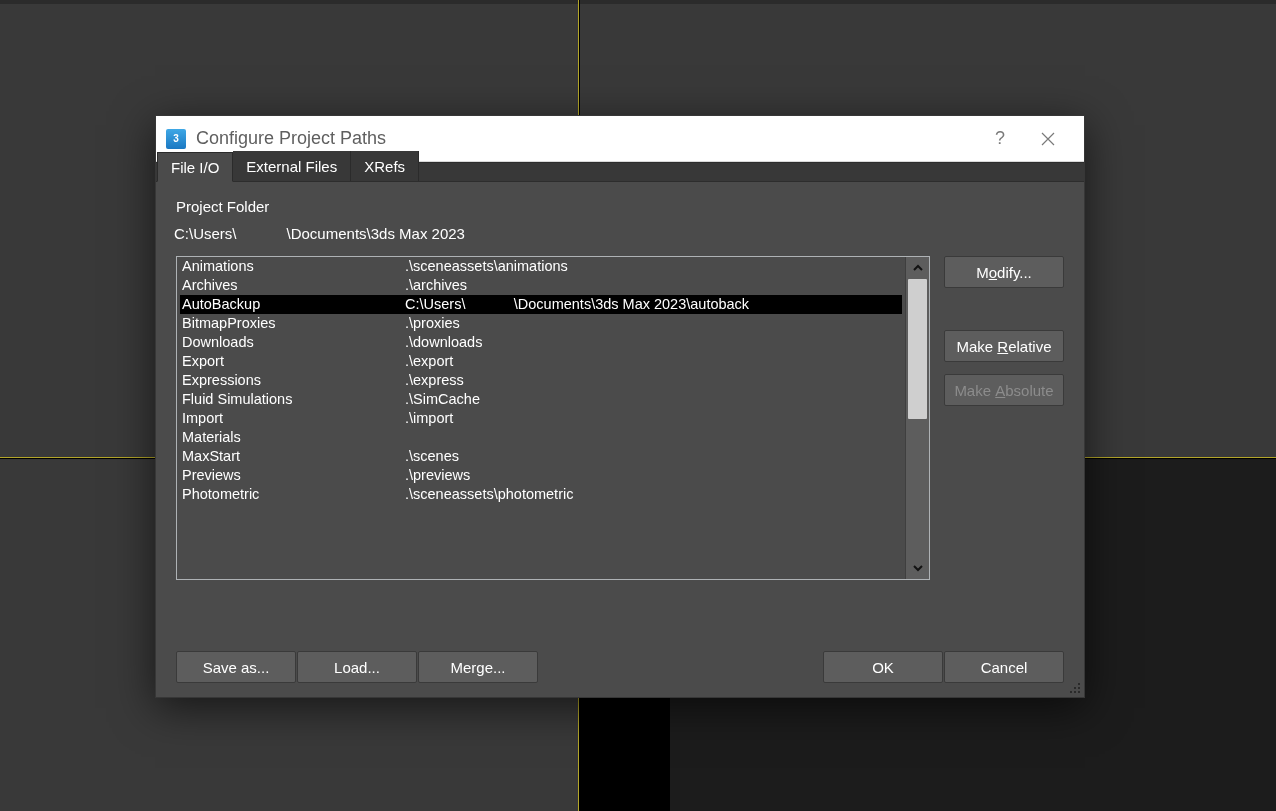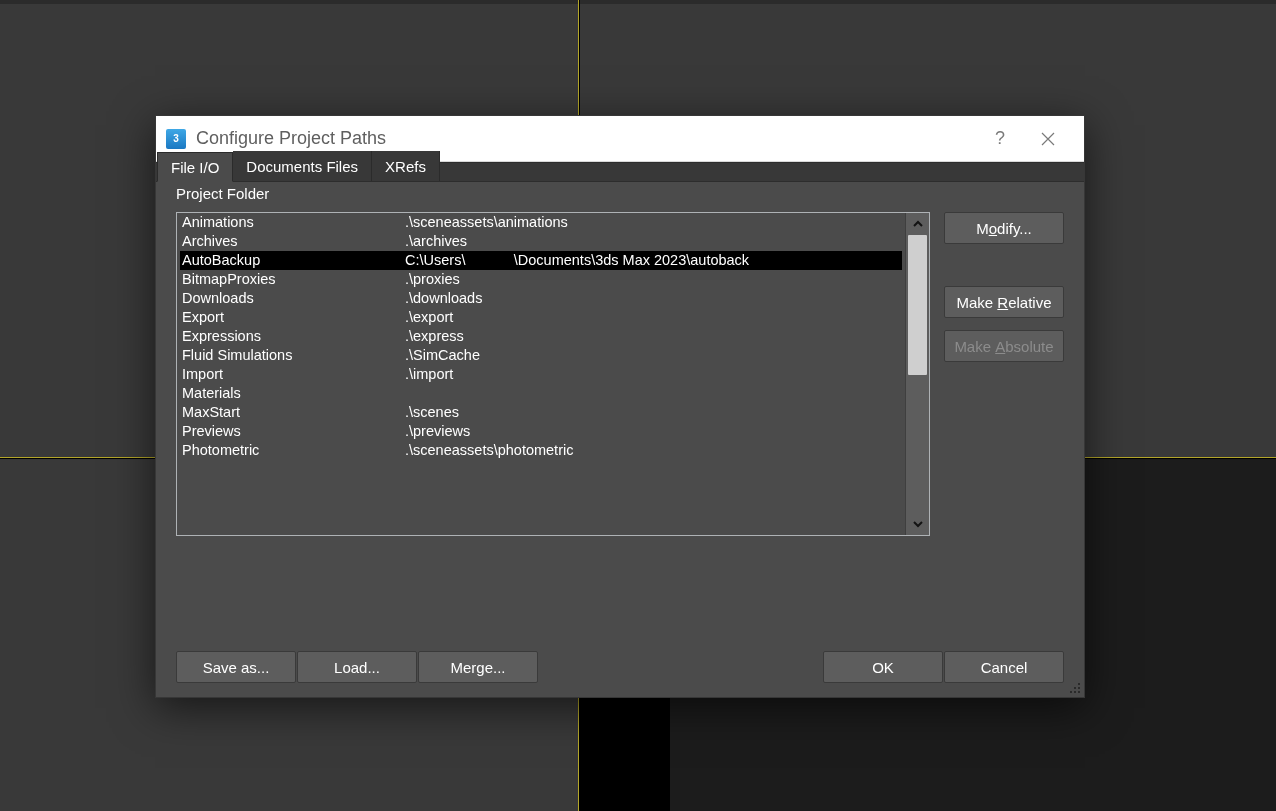--- a/index.html
+++ b/index.html
@@ -70,21 +70,21 @@
     background:#4b4b4b;
     border-top:1px solid #2b2b2b;
     border-left:1px solid #2b2b2b;
     border-right:1px solid #2b2b2b;
     border-bottom:1px solid #4b4b4b;
     margin-bottom:-1px;
   }
 
   .body {
     flex:1;
-    padding:3px 20px 14px 20px;
+    padding:16px 20px 14px 20px;
     color:#fff;
     display:flex; flex-direction:column;border-radius:24px;
   }
   .section-label { font-size:15px; margin-bottom:10px; }
   .folder-path  { font-size:15px; margin-bottom:14px; margin-left:-2px;}
 
   .middle-row { display:flex; gap:14px; }
 
   .list-wrap {
     flex:1;
@@ -173,26 +173,27 @@
       <div class="title-btn close-x">
         <svg viewBox="0 0 14 14">
             <path d="M1 1 L13 13 M13 1 L1 13"></path>
           </svg>
       </div>
     </div>
   </div>
 
   <div class="tabstrip" id="tabstrip">
       <div class="tab active">File I/O</div>
-      <div class="tab">Documents Files</div>
+      <div class="tab">External Files</div>
       <div class="tab">XRefs</div>
     </div>
 
   <div class="body">
     <div class="section-label">Project Folder</div>
+    <div class="folder-path" style="white-space:pre;">C:\Users\            \Documents\3ds Max 2023</div>
 
     <div class="middle-row">
       <div class="list-wrap">
         <div class="list" id="path-list">
             <div class="row">
               <div class="c1">Animations</div>
               <div class="c2" style="white-space: pre;">.\sceneassets\animations</div>
             </div>
             <div class="row">
               <div class="c1">Archives</div>

